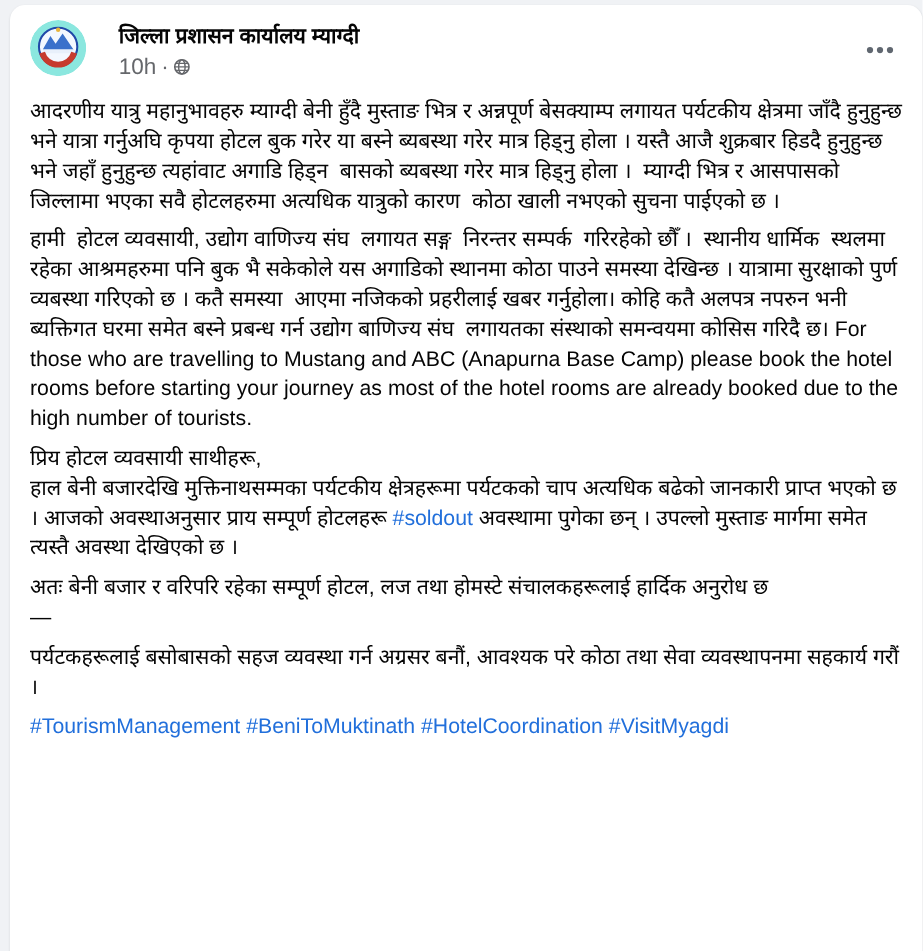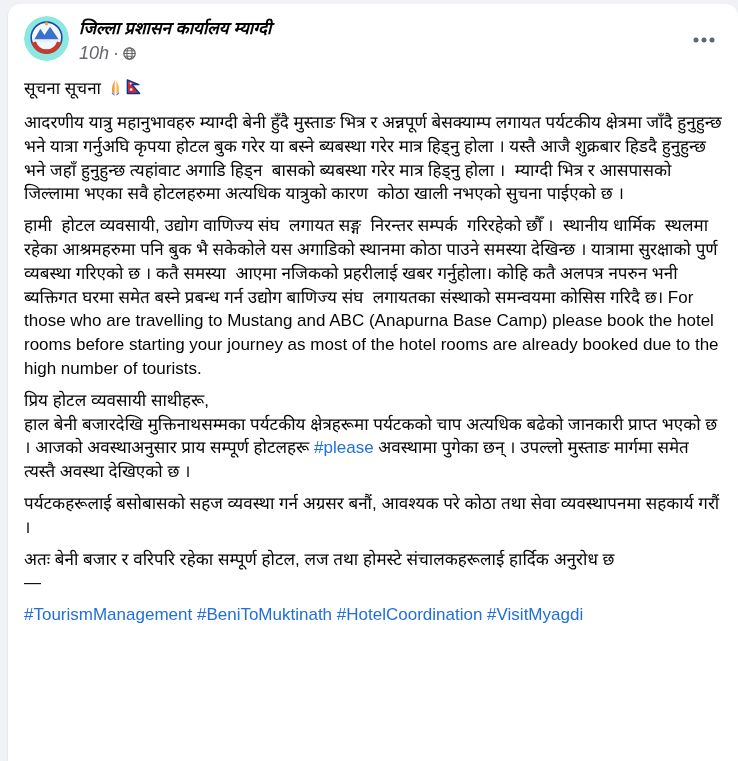--- a/index.html
+++ b/index.html
@@ -19,21 +19,21 @@
     padding: 12px 16px 0 16px;
     overflow: hidden;
   }
   
   .header { display: flex; align-items: flex-start; }
   .avatar {
     width: 45px; height: 45px; border-radius: 50%;
     flex: 0 0 45px; cursor: pointer; overflow: hidden;
   }
   .avatar svg { display: block; }
-  .head-col { margin-left: 10px; flex: 1 1 auto; padding-top: 2px; font-style: italic; }
+  .head-col { margin-left: 26px; flex: 1 1 auto; padding-top: 2px; }
   .page-name {
     font-size: 17px; font-weight: 700; color: #050505;
     line-height: 1.25; cursor: pointer;
   }
   .meta-row {
     display: flex; align-items: center; gap: 4px;
     margin-top: 4px; color: #65676b; font-size: 18px;
   }
   .globe { display: inline-flex; }
   .options-btn {
@@ -92,34 +92,24 @@
       <button class="options-btn" aria-label="More options">
         <svg width="22" height="6" viewBox="0 0 22 6">
           <circle cx="3" cy="3" r="2.5" fill="#606770"></circle>
           <circle cx="11" cy="3" r="2.5" fill="#606770"></circle>
           <circle cx="19" cy="3" r="2.5" fill="#606770"></circle>
         </svg>
       </button>
     </div>
 
     <div class="post-body" id="post-body">
-        <p>सूचना सूचना <span class="inline-ico"><svg width="17" height="17" viewBox="0 0 16 16">
-              <path d="M7.7 1 C5.8 3.6 4.7 6.6 4.7 9.6 L4.7 12 L7.2 14.2 L7.2 3 Z" fill="#ef9f3a"></path>
-              <path d="M8.3 1 C10.2 3.6 11.3 6.6 11.3 9.6 L11.3 12 L8.8 14.2 L8.8 3 Z" fill="#f8bb54"></path>
-              <path d="M4.6 12.2 l2.6 2.3 v1.3 l-2.6 -2.1 Z" fill="#3d74d8"></path>
-              <path d="M11.4 12.2 l-2.6 2.3 v1.3 l2.6 -2.1 Z" fill="#3d74d8"></path>
-            </svg></span><span class="inline-ico"><svg width="15" height="17" viewBox="0 0 14 16">
-              <path d="M1.2 0.8 L12 5.3 L5.6 5.3 L12.8 13.6 L1.2 13.6 Z" fill="#ce2939" stroke="#003893" stroke-width="1.3" stroke-linejoin="round"></path>
-              <circle cx="4.3" cy="4.3" r="1" fill="#ffffff"></circle>
-              <circle cx="4.8" cy="9.9" r="1.25" fill="#ffffff"></circle>
-            </svg></span></p>
         <p>आदरणीय यात्रु महानुभावहरु म्याग्दी बेनी हुँदै मुस्ताङ भित्र र अन्नपूर्ण बेसक्याम्प लगायत पर्यटकीय क्षेत्रमा जाँदै हुनुहुन्छ भने यात्रा गर्नुअघि कृपया होटल बुक गरेर या बस्ने ब्यबस्था गरेर मात्र हिड्नु होला । यस्तै आजै शुक्रबार हिडदै हुनुहुन्छ भने जहाँ हुनुहुन्छ त्यहांवाट अगाडि हिड्न  बासको ब्यबस्था गरेर मात्र हिड्नु होला ।  म्याग्दी भित्र र आसपासको जिल्लामा भएका सवै होटलहरुमा अत्यधिक यात्रुको कारण  कोठा खाली नभएको सुचना पाईएको छ ।</p>
         <p>हामी  होटल व्यवसायी, उद्योग वाणिज्य संघ  लगायत सङ्ग  निरन्तर सम्पर्क  गरिरहेको छौँ ।  स्थानीय धार्मिक  स्थलमा रहेका आश्रमहरुमा पनि बुक भै सकेकोले यस अगाडिको स्थानमा कोठा पाउने समस्या देखिन्छ । यात्रामा सुरक्षाको पुर्ण व्यबस्था गरिएको छ । कतै समस्या  आएमा नजिकको प्रहरीलाई खबर गर्नुहोला। कोहि कतै अलपत्र नपरुन भनी  ब्यक्तिगत घरमा समेत बस्ने प्रबन्ध गर्न उद्योग बाणिज्य संघ  लगायतका संस्थाको समन्वयमा कोसिस गरिदै छ। For those who are travelling to Mustang and ABC (Anapurna Base Camp) please book the hotel rooms before starting your journey as most of the hotel rooms are already booked due to the high number of tourists.</p>
         <p>प्रिय होटल व्यवसायी साथीहरू,
-हाल बेनी बजारदेखि मुक्तिनाथसम्मका पर्यटकीय क्षेत्रहरूमा पर्यटकको चाप अत्यधिक बढेको जानकारी प्राप्त भएको छ । आजको अवस्थाअनुसार प्राय सम्पूर्ण होटलहरू <a class="tag-link" href="#">#please</a> अवस्थामा पुगेका छन् । उपल्लो मुस्ताङ मार्गमा समेत त्यस्तै अवस्था देखिएको छ ।</p>
-        <p>पर्यटकहरूलाई बसोबासको सहज व्यवस्था गर्न अग्रसर बनौं, आवश्यक परे कोठा तथा सेवा व्यवस्थापनमा सहकार्य गरौं ।</p>
+हाल बेनी बजारदेखि मुक्तिनाथसम्मका पर्यटकीय क्षेत्रहरूमा पर्यटकको चाप अत्यधिक बढेको जानकारी प्राप्त भएको छ । आजको अवस्थाअनुसार प्राय सम्पूर्ण होटलहरू <a class="tag-link" href="#">#soldout</a> अवस्थामा पुगेका छन् । उपल्लो मुस्ताङ मार्गमा समेत त्यस्तै अवस्था देखिएको छ ।</p>
         <p>अतः बेनी बजार र वरिपरि रहेका सम्पूर्ण होटल, लज तथा होमस्टे संचालकहरूलाई हार्दिक अनुरोध छ
 —</p>
+        <p>पर्यटकहरूलाई बसोबासको सहज व्यवस्था गर्न अग्रसर बनौं, आवश्यक परे कोठा तथा सेवा व्यवस्थापनमा सहकार्य गरौं ।</p>
         <p><a class="tag-link" href="#">#TourismManagement</a> <a class="tag-link" href="#">#BeniToMuktinath</a> <a class="tag-link" href="#">#HotelCoordination</a> <a class="tag-link" href="#">#VisitMyagdi</a></p>
       </div>
 
   </div>
 </div>
 
 </body></html>

